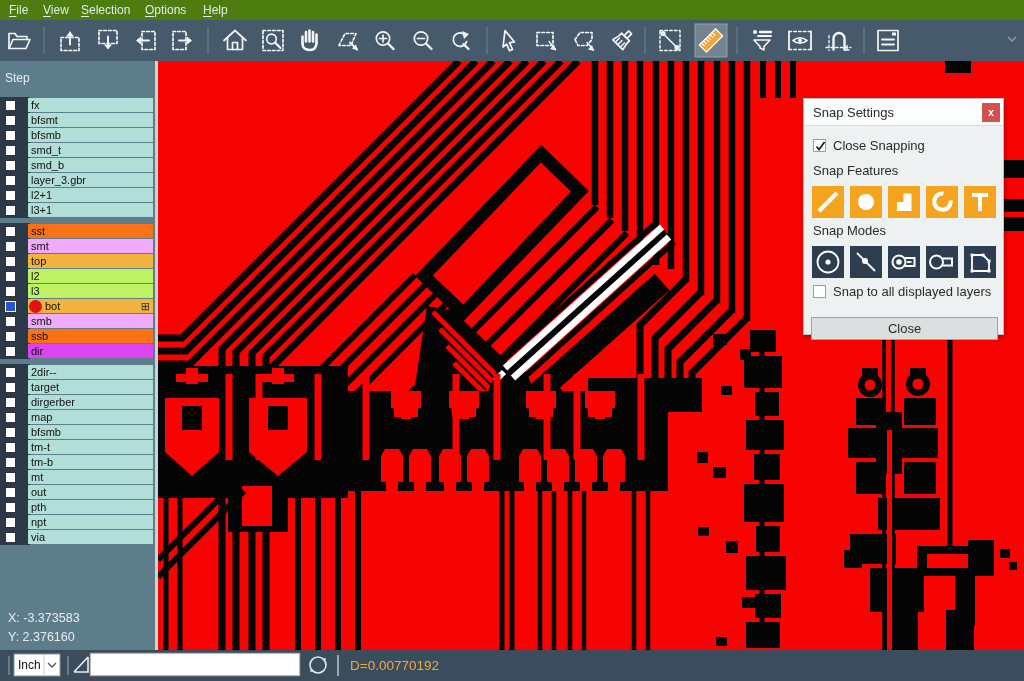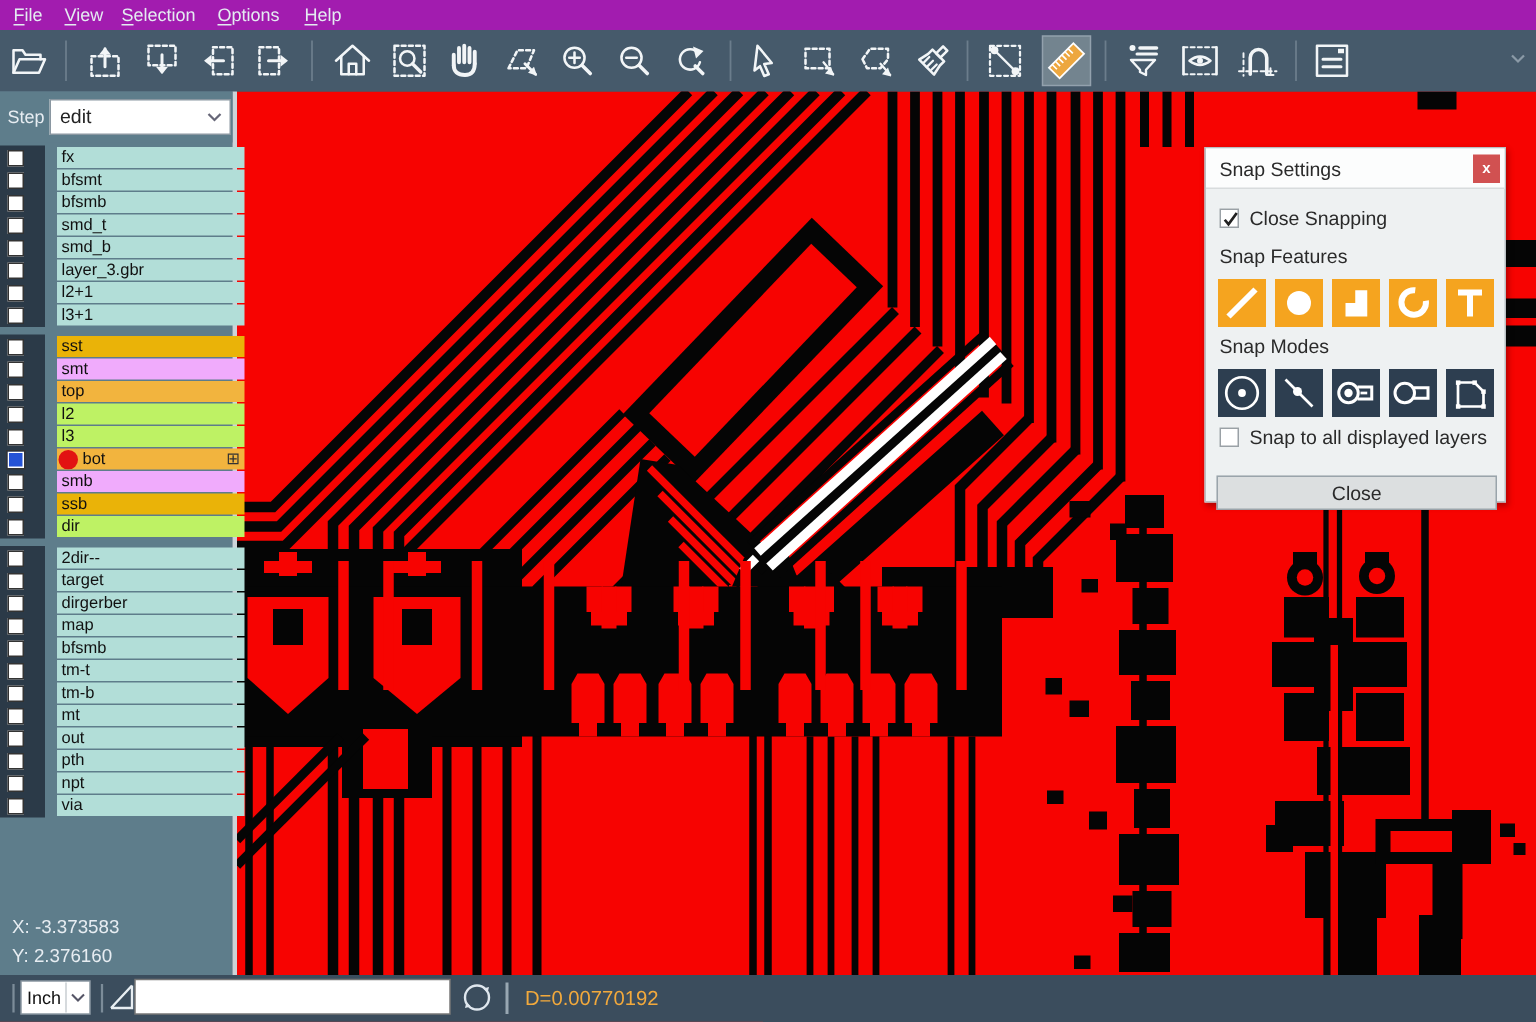--- a/index.html
+++ b/index.html
@@ -1,31 +1,31 @@
 <!DOCTYPE html>
 <html><head>
 <meta charset="utf-8">
 <style>
 *{margin:0;padding:0;box-sizing:border-box}
 html,body{width:1024px;height:681px;overflow:hidden;font-family:"Liberation Sans",sans-serif;background:#465a6b}
-#menubar{position:absolute;left:0;top:0;width:1024px;height:20px;background:#a21caf;color:#e4ebf1;font-size:12px}
+#menubar{position:absolute;left:0;top:0;width:1024px;height:20px;background:#4d7c0f;color:#e4ebf1;font-size:12px}
 #menubar span{position:absolute;top:3px}
 #menubar u{text-decoration:underline;text-underline-offset:2px}
 #toolbar{position:absolute;left:0;top:20px;width:1024px;height:41px;background:#465a6b}
 #lpanel{position:absolute;left:0;top:61px;width:155px;height:589px;background:#5e7d8b}
 #divider{position:absolute;left:155px;top:61px;width:3px;height:589px;background:#ccd3d8}
 #canvas{position:absolute;left:158px;top:61px;width:866px;height:589px}
 #bottombar{position:absolute;left:0;top:650px;width:1024px;height:31px;background:#3b4d5d}
 .row{position:absolute;left:0;width:156px;height:14px}
 .cbcell{position:absolute;left:0;top:0;width:30px;height:14px}
 .cb{position:absolute;left:5px;top:1.5px;width:11px;height:11px;background:#fff;border:1.5px solid #333}
-.lbl{position:absolute;left:38px;top:0;width:125px;height:14px;font-size:11px;color:#111;padding-left:3px;line-height:14px;overflow:hidden}
+.lbl{position:absolute;left:28px;top:0;width:125px;height:14px;font-size:11px;color:#111;padding-left:3px;line-height:14px;overflow:hidden}
 .grpbg{position:absolute;left:0;width:30px;background:#2b3a48}
 .cyan{background:#b2ded8}.teal{background:#f0abfc}.amber{background:#f2b43e}
-.must{background:#bef264}.wht{background:#eab308}.gry{background:#bef264}
+.must{background:#bef264}.wht{background:#f97316}.gry{background:#d946ef}
 #steprow{position:absolute;left:0;top:61px;width:155px;height:34px;background:#5e7d8b}
 #stepdd{position:absolute;left:33px;top:5px;width:121px;height:24px;background:#fff;border:1px solid #8a97a1;font-size:13px;color:#222;line-height:22px;padding-left:6px}
 #dlg{position:absolute;left:803px;top:98px;width:201px;height:237px;background:#eef1f2;border:1px solid #b9bfc3;box-shadow:1px 2px 4px rgba(0,0,0,.3);font-size:13px;color:#2a2a2a}
 #dlgtitle{position:absolute;left:0;top:0;width:199px;height:27px;background:#fcfdfd;border-bottom:1px solid #d8dcdd}
 #dlgtitle span{position:absolute;left:9px;top:6px;font-size:13px}
 #dlgx{position:absolute;left:178px;top:4px;width:18px;height:19px;background:#d15151;color:#fff;font-size:10px;text-align:center;line-height:19px;font-weight:bold}
 .dcb{position:absolute;width:13px;height:13px;background:#fff;border:1px solid #9aa1a6}
 .obtn{position:absolute;top:87px;width:32px;height:32px;background:#f5a41f}
 .kbtn{position:absolute;top:147px;width:32px;height:32px;background:#2d3e50}
 #closebtn{position:absolute;left:7px;top:218px;width:187px;height:23px;background:#dcdfe0;border:1px solid #9aa4ab;text-align:center;line-height:21px;font-size:13px}
@@ -336,23 +336,20 @@
       <rect x="946" y="610" width="28" height="40" fill="#050505"></rect>
       <rect x="1000" y="549" width="10" height="9" fill="#050505"></rect>
       <rect x="1009" y="562" width="8" height="8" fill="#050505"></rect>
       <rect x="1004" y="160" width="20" height="18" fill="#050505"></rect>
       <rect x="1004" y="199" width="20" height="13" fill="#050505"></rect>
       <rect x="1004" y="217" width="20" height="14" fill="#050505"></rect>
     </svg>
   </div>
 <div id="steprow">
  <span style="position:absolute;left:5px;top:10px;color:#e7edf2;font-size:12px">Step</span>
- <div id="stepdd">edit<svg style="position:absolute;right:4px;top:6px" width="12" height="10" viewBox="0 0 12 10">
-        <path d="M2 3 L6 7 L10 3" stroke="#667" stroke-width="1.5" fill="none"></path>
-      </svg></div>
 </div>
 <div id="layers" style="position:absolute;left:0;top:92px;width:155px;height:555px">
     <div class="grpbg" style="top:5px;height:121px"></div>
 <div class="row" style="top:6px">
       <div class="cbcell">
         <div class="cb"></div>
       </div>
       <div class="lbl cyan">fx</div>
     </div>
 <div class="row" style="top:21px">

